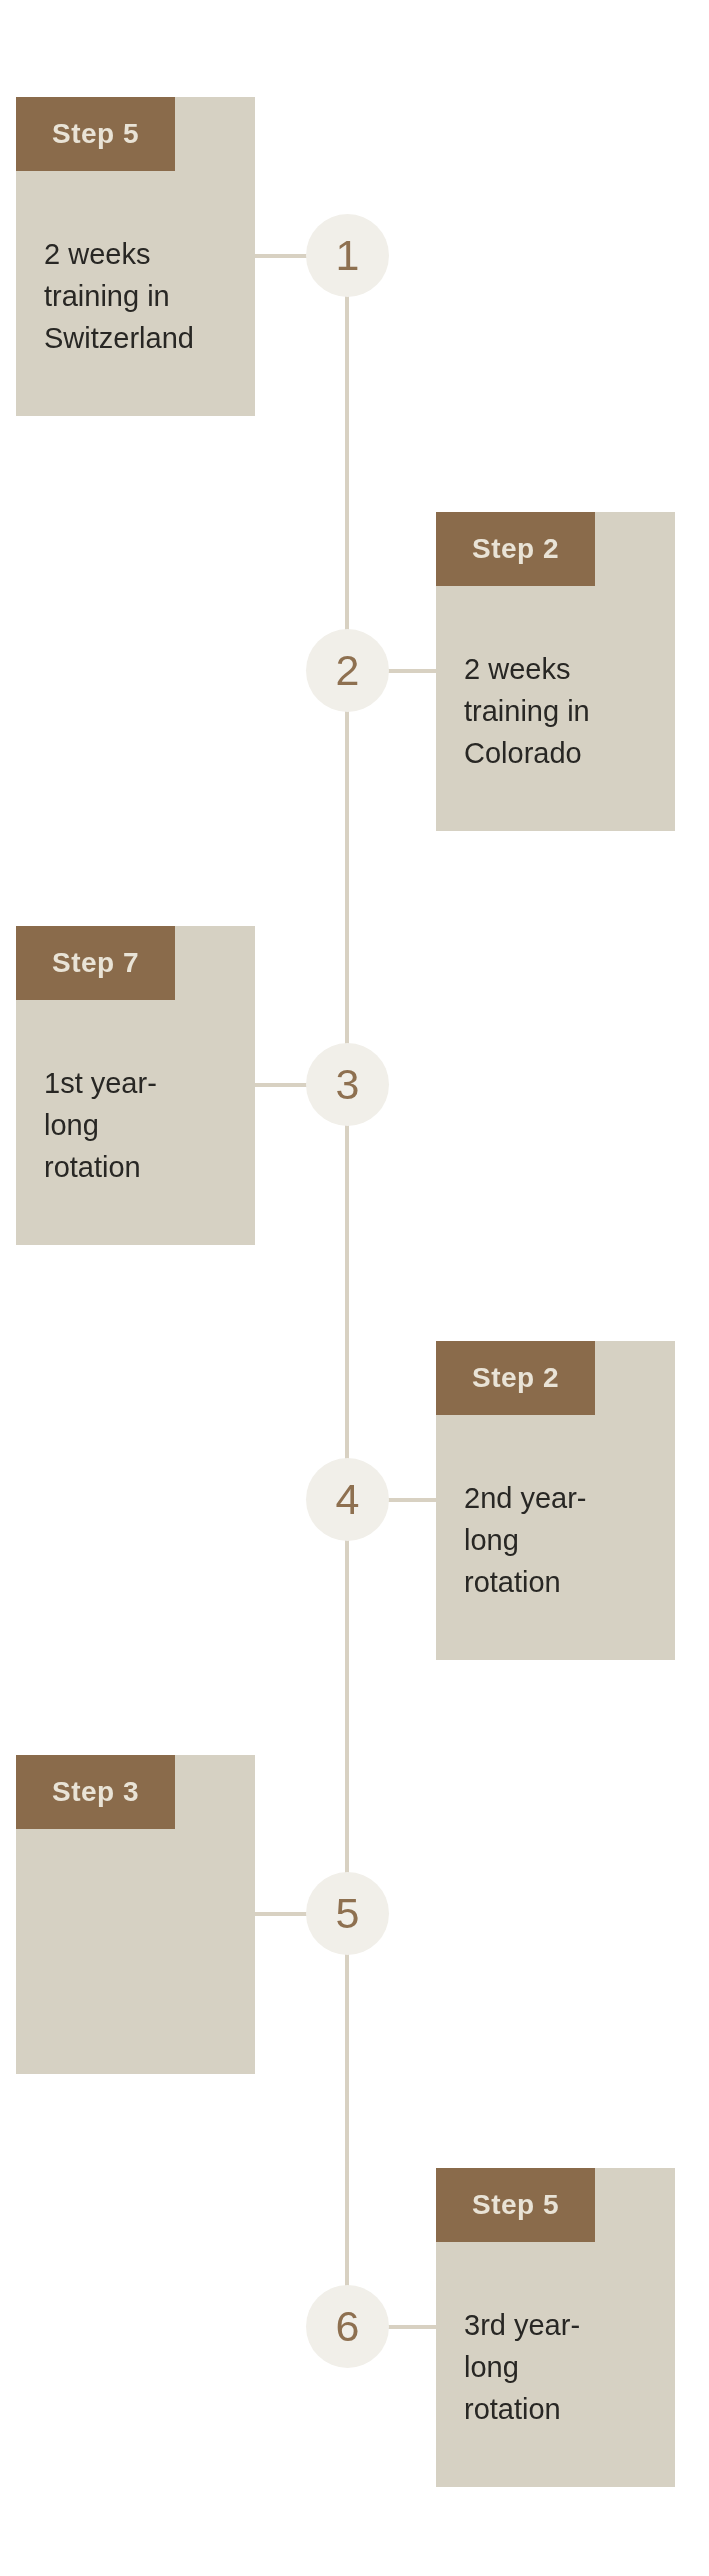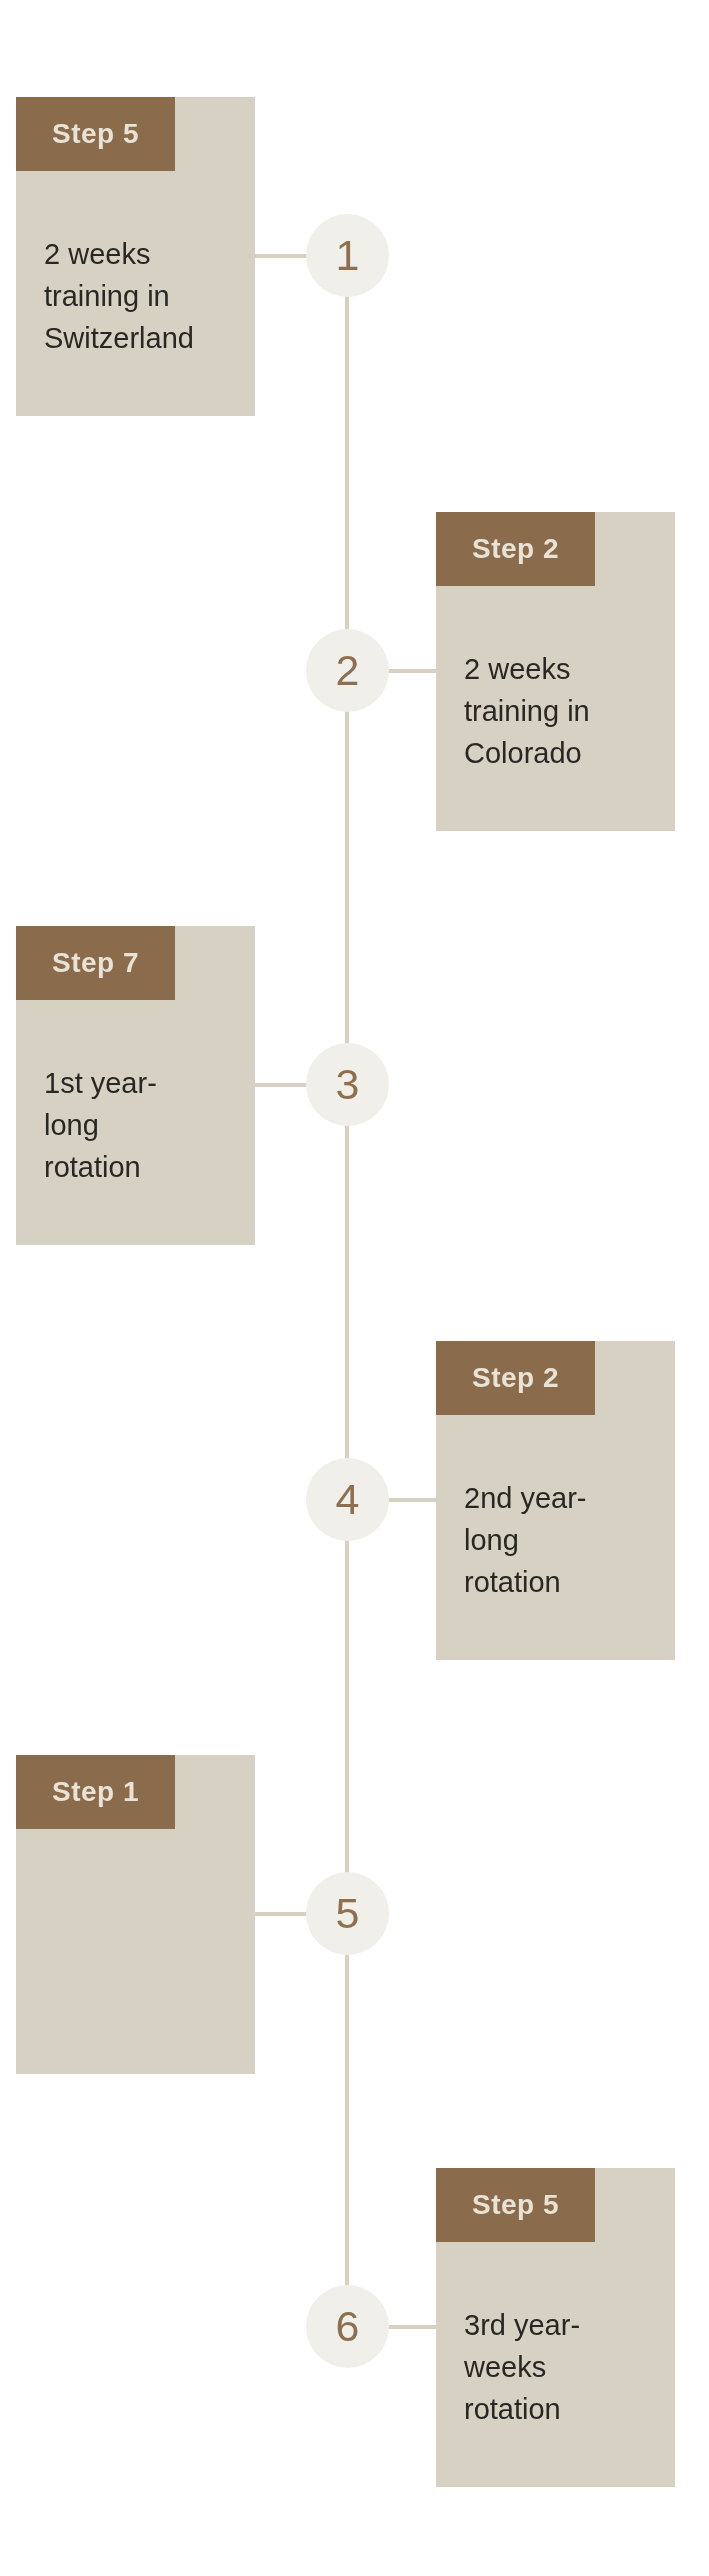--- a/index.html
+++ b/index.html
@@ -152,36 +152,36 @@
     </div>
     <div class="node">
       <span class="num">4</span>
     </div>
   </div>
 
   <div class="step left" style="--cy:1914px">
     <div class="connector"></div>
     <div class="card">
       <div class="card-header">
-        <span>Step 1</span>
+        <span>Step 3</span>
       </div>
     </div>
     <div class="node">
       <span class="num">5</span>
     </div>
   </div>
 
   <div class="step right" style="--cy:2327px">
     <div class="connector"></div>
     <div class="card">
       <div class="card-header">
         <span>Step 5</span>
       </div>
       <div class="card-text">3rd year-
-weeks
+long
 rotation</div>
     </div>
     <div class="node">
       <span class="num">6</span>
     </div>
   </div>
 
 </div>
 
 

